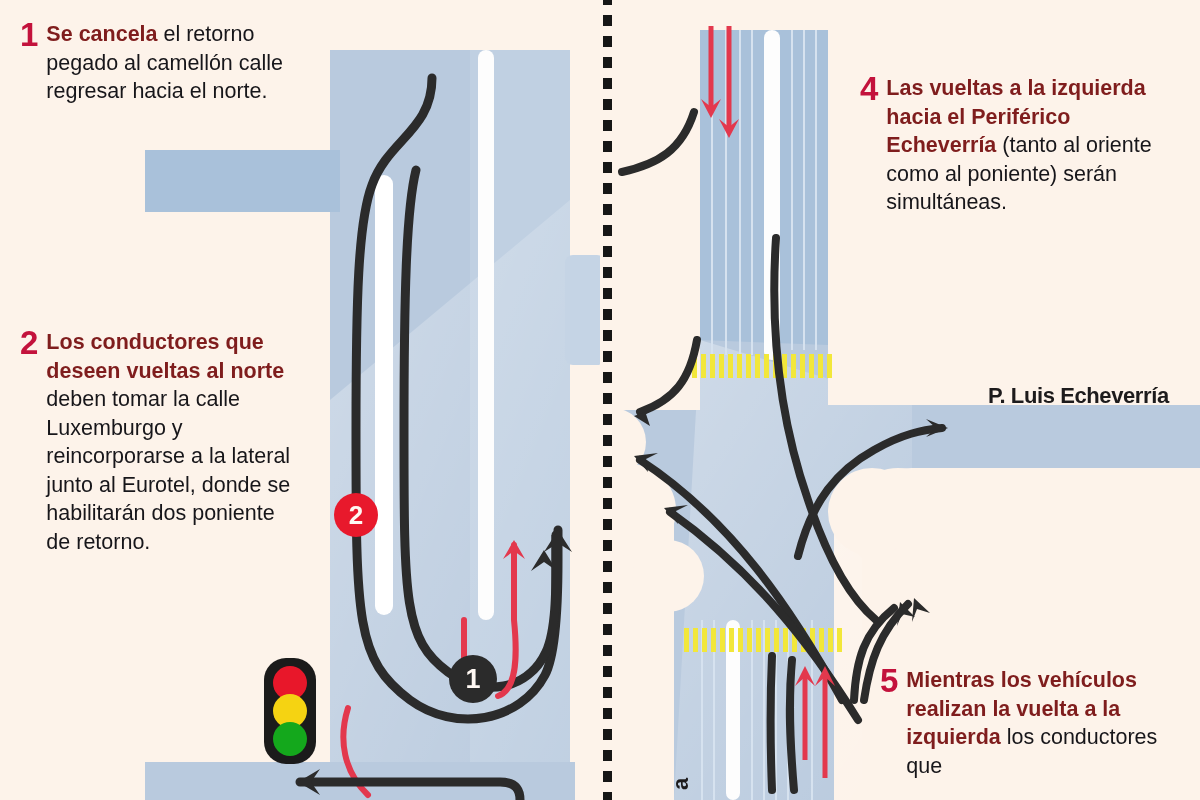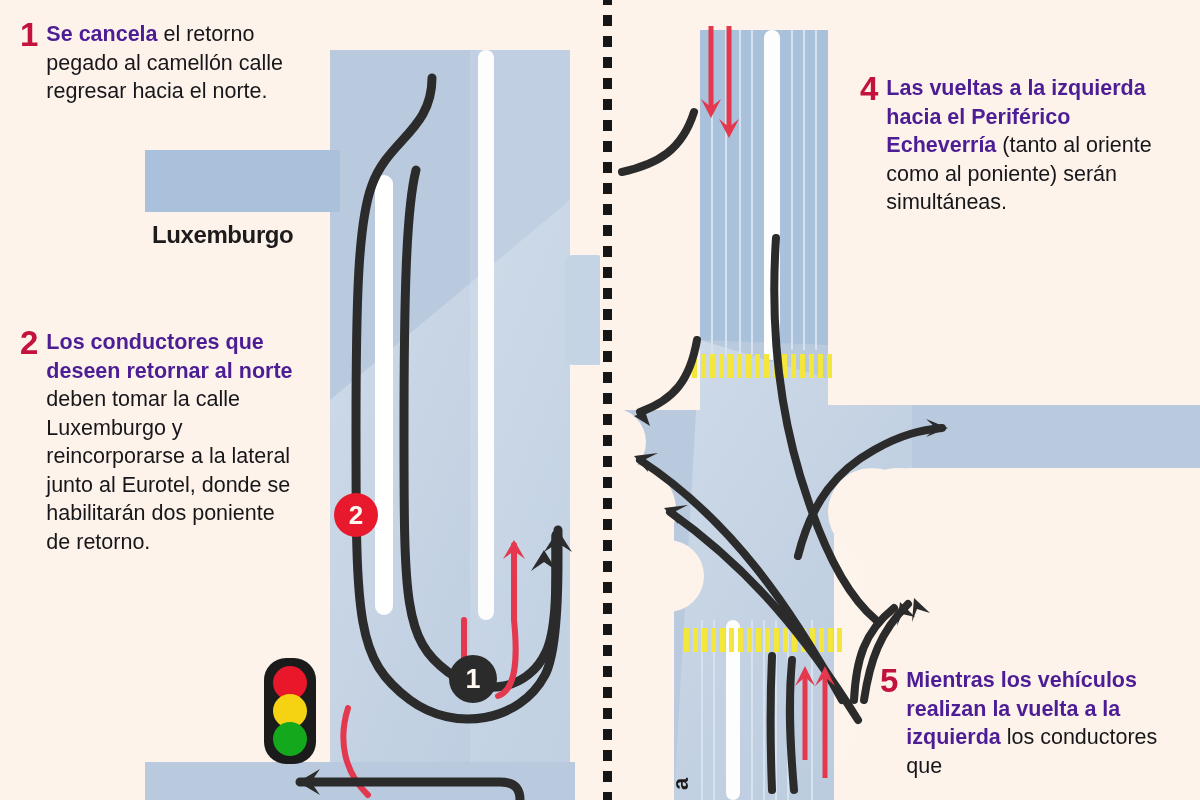--- a/index.html
+++ b/index.html
@@ -38,21 +38,21 @@
   }
   .stepnum{
     color:#c3123c;font-weight:bold;font-size:33px;line-height:30px;
     flex:0 0 auto;font-family:"Liberation Sans", sans-serif;
     letter-spacing:-1px;
   }
   .steptext{
     font-size:21.5px;line-height:28.5px;color:#17161a;
     font-family:"Liberation Sans", sans-serif;
   }
-  .steptext b{color:#4c1d95;font-weight:bold;}
+  .steptext b{color:#7f1d1d;font-weight:bold;}
 
   #text-1{left:20px;top:20px;width:300px;}
   #text-2{left:20px;top:328px;width:280px;}
 
   
   .streetlabel{
     position:absolute;font-weight:bold;color:#1d1b1c;
     font-family:"Liberation Sans", sans-serif;
     letter-spacing:-0.4px;
   }
@@ -140,36 +140,35 @@
       </svg>
     </div>
 
     <div class="marker red" id="marker-2">
       <span>2</span>
     </div>
     <div class="marker black" id="marker-1">
       <span>1</span>
     </div>
 
-    <div class="streetlabel" id="label-luxemburgo">Luxemburgo</div>
 
     <div class="textblock" id="text-1">
       <div class="step">
         <div class="stepnum">1</div>
         <div class="steptext">
           <b>Se cancela</b><span> el retorno pegado al camellón calle regresar hacia el norte.</span>
         </div>
       </div>
     </div>
 
     <div class="textblock" id="text-2">
       <div class="step">
         <div class="stepnum">2</div>
         <div class="steptext">
-          <b>Los conductores que deseen retornar al norte</b><span> deben tomar la calle Luxemburgo y reincorporarse a la lateral junto al Eurotel, donde se habilitarán dos poniente de retorno.</span>
+          <b>Los conductores que deseen vueltas al norte</b><span> deben tomar la calle Luxemburgo y reincorporarse a la lateral junto al Eurotel, donde se habilitarán dos poniente de retorno.</span>
         </div>
       </div>
     </div>
   </div>
 
   <div id="divider"></div>
 
   <div class="panel" id="right-panel">
 
     <svg class="mapsvg" width="588" height="800" viewBox="0 0 588 800">
@@ -303,20 +302,21 @@
 
       <path d="M 193 760 L 193 676" stroke="#e3384d" stroke-width="5" fill="none"></path>
       <path d="M 193 666 l -10 20 l 10 -9 l 10 9 z" fill="#e3384d"></path>
       <path d="M 213 778 L 213 676" stroke="#e3384d" stroke-width="5" fill="none"></path>
       <path d="M 213 666 l -10 20 l 10 -9 l 10 9 z" fill="#e3384d"></path>
 
       <path d="M 252 700 C 258 660 268 632 296 604" fill="none" stroke="#2b2b2b" stroke-width="8" stroke-linecap="round"></path>
       <path d="M 302 598 l -2 24 l 5 -13 l 13 4 z" fill="#2b2b2b"></path>
     </svg>
 
+    <div class="streetlabel" id="label-echeverria" style="left:376px;top:383px;">P. Luis Echeverría</div>
     <div class="streetlabel" id="label-vertical" style="left:56px;top:790px;">a</div>
 
     <div class="textblock" style="left:248px;top:74px;width:300px;">
       <div class="step">
         <div class="stepnum">4</div>
         <div class="steptext">
           <b>Las vueltas a la izquierda hacia el Periférico Echeverría</b><span> (tanto al oriente como al poniente) serán simultáneas.</span>
         </div>
       </div>
     </div>

